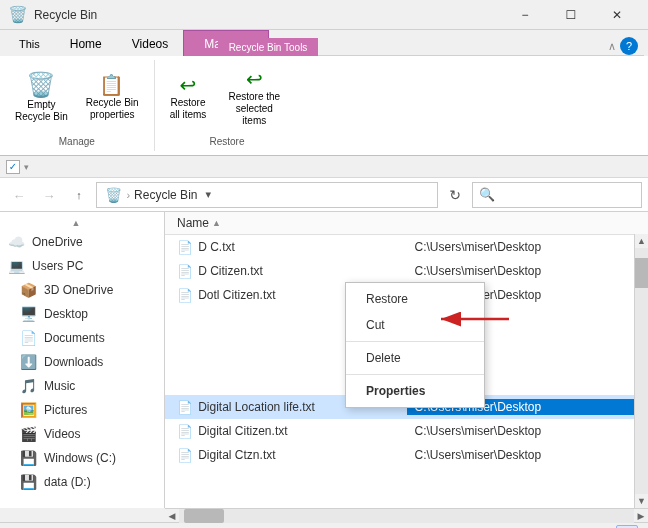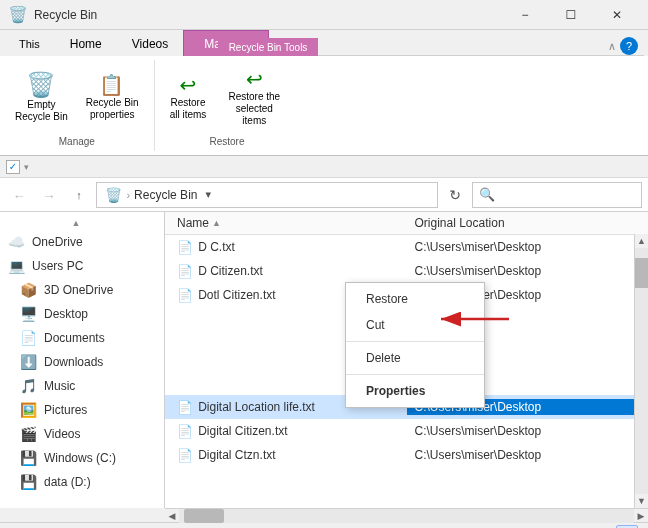--- a/index.html
+++ b/index.html
@@ -400,23 +400,20 @@
     </div>
   </div>
 
   <div class="right-panel">
 
     <div class="file-list-header">
       <div class="col-header col-name">
         <span>Name</span>
         <span style="color:#888; font-size:9px;">▲</span>
       </div>
-      <div class="col-header col-location">
-        <span>Original Location</span>
-      </div>
     </div>
 
     <div class="file-list">
 
       <div class="file-row">
         <div class="file-cell file-cell-name">
           <span class="file-icon">📄</span>
           <span>D C.txt</span>
         </div>
         <div class="file-cell file-cell-location">C:\Users\miser\Desktop</div>

